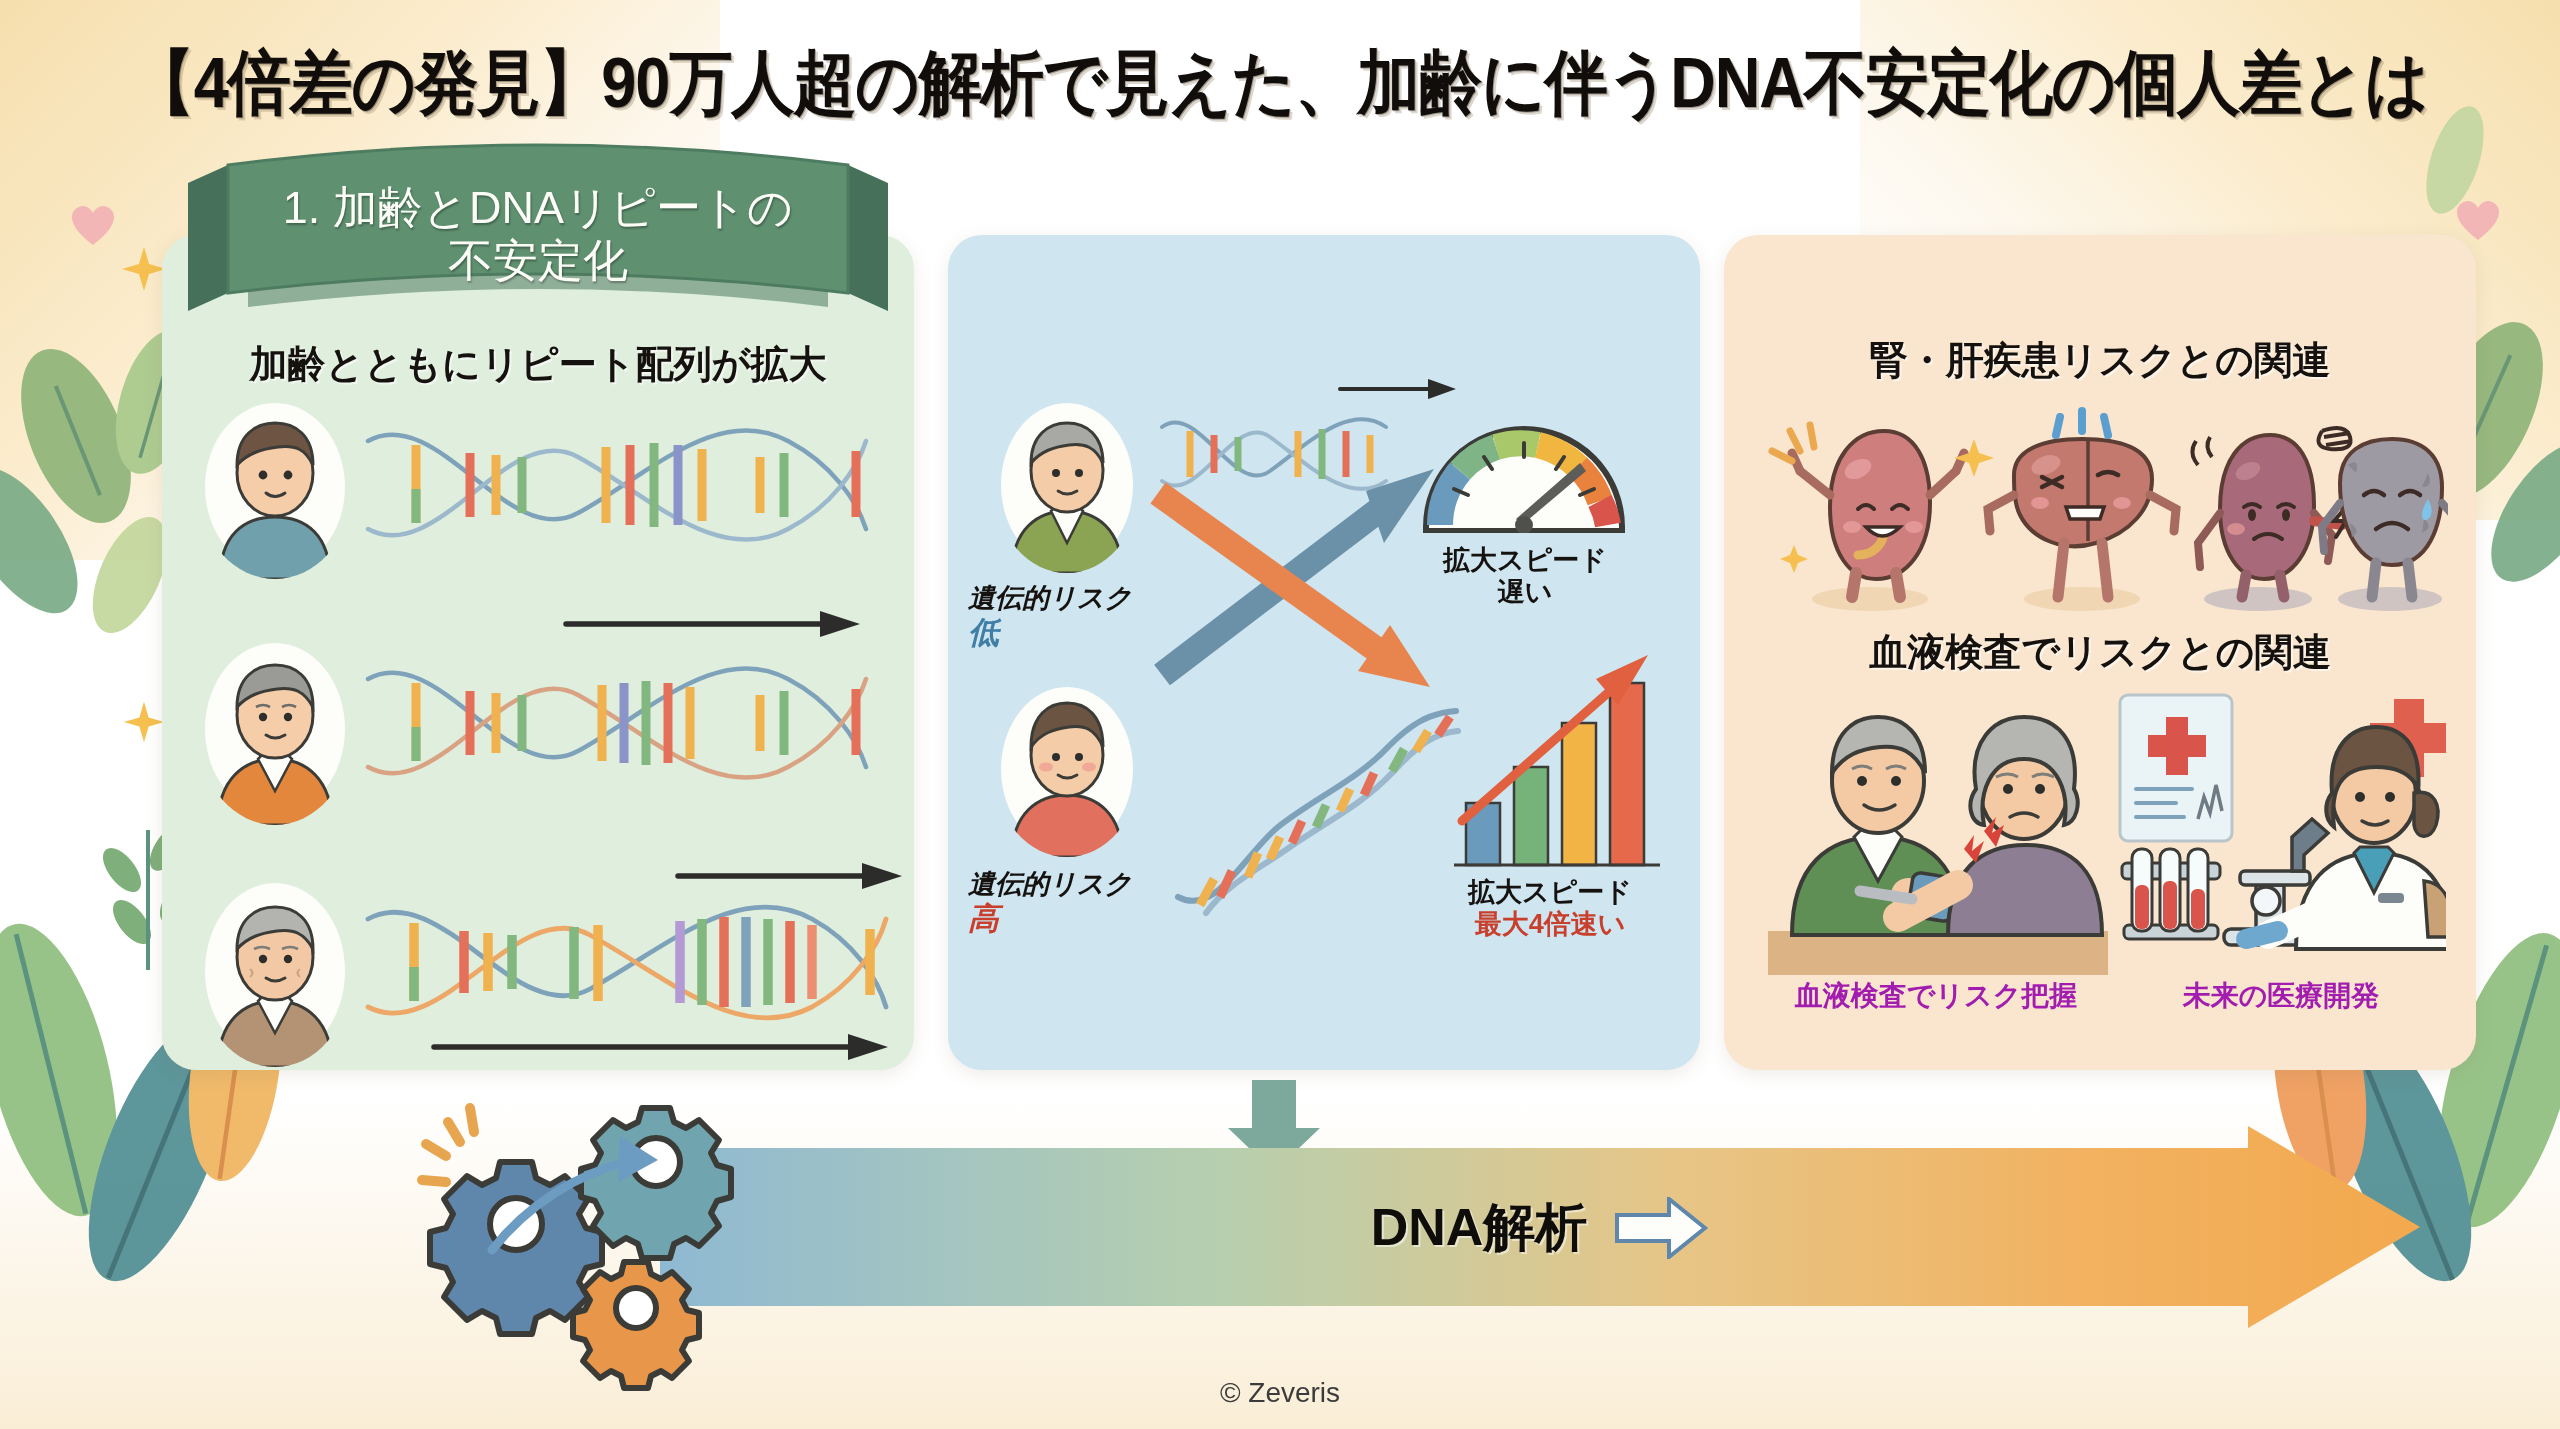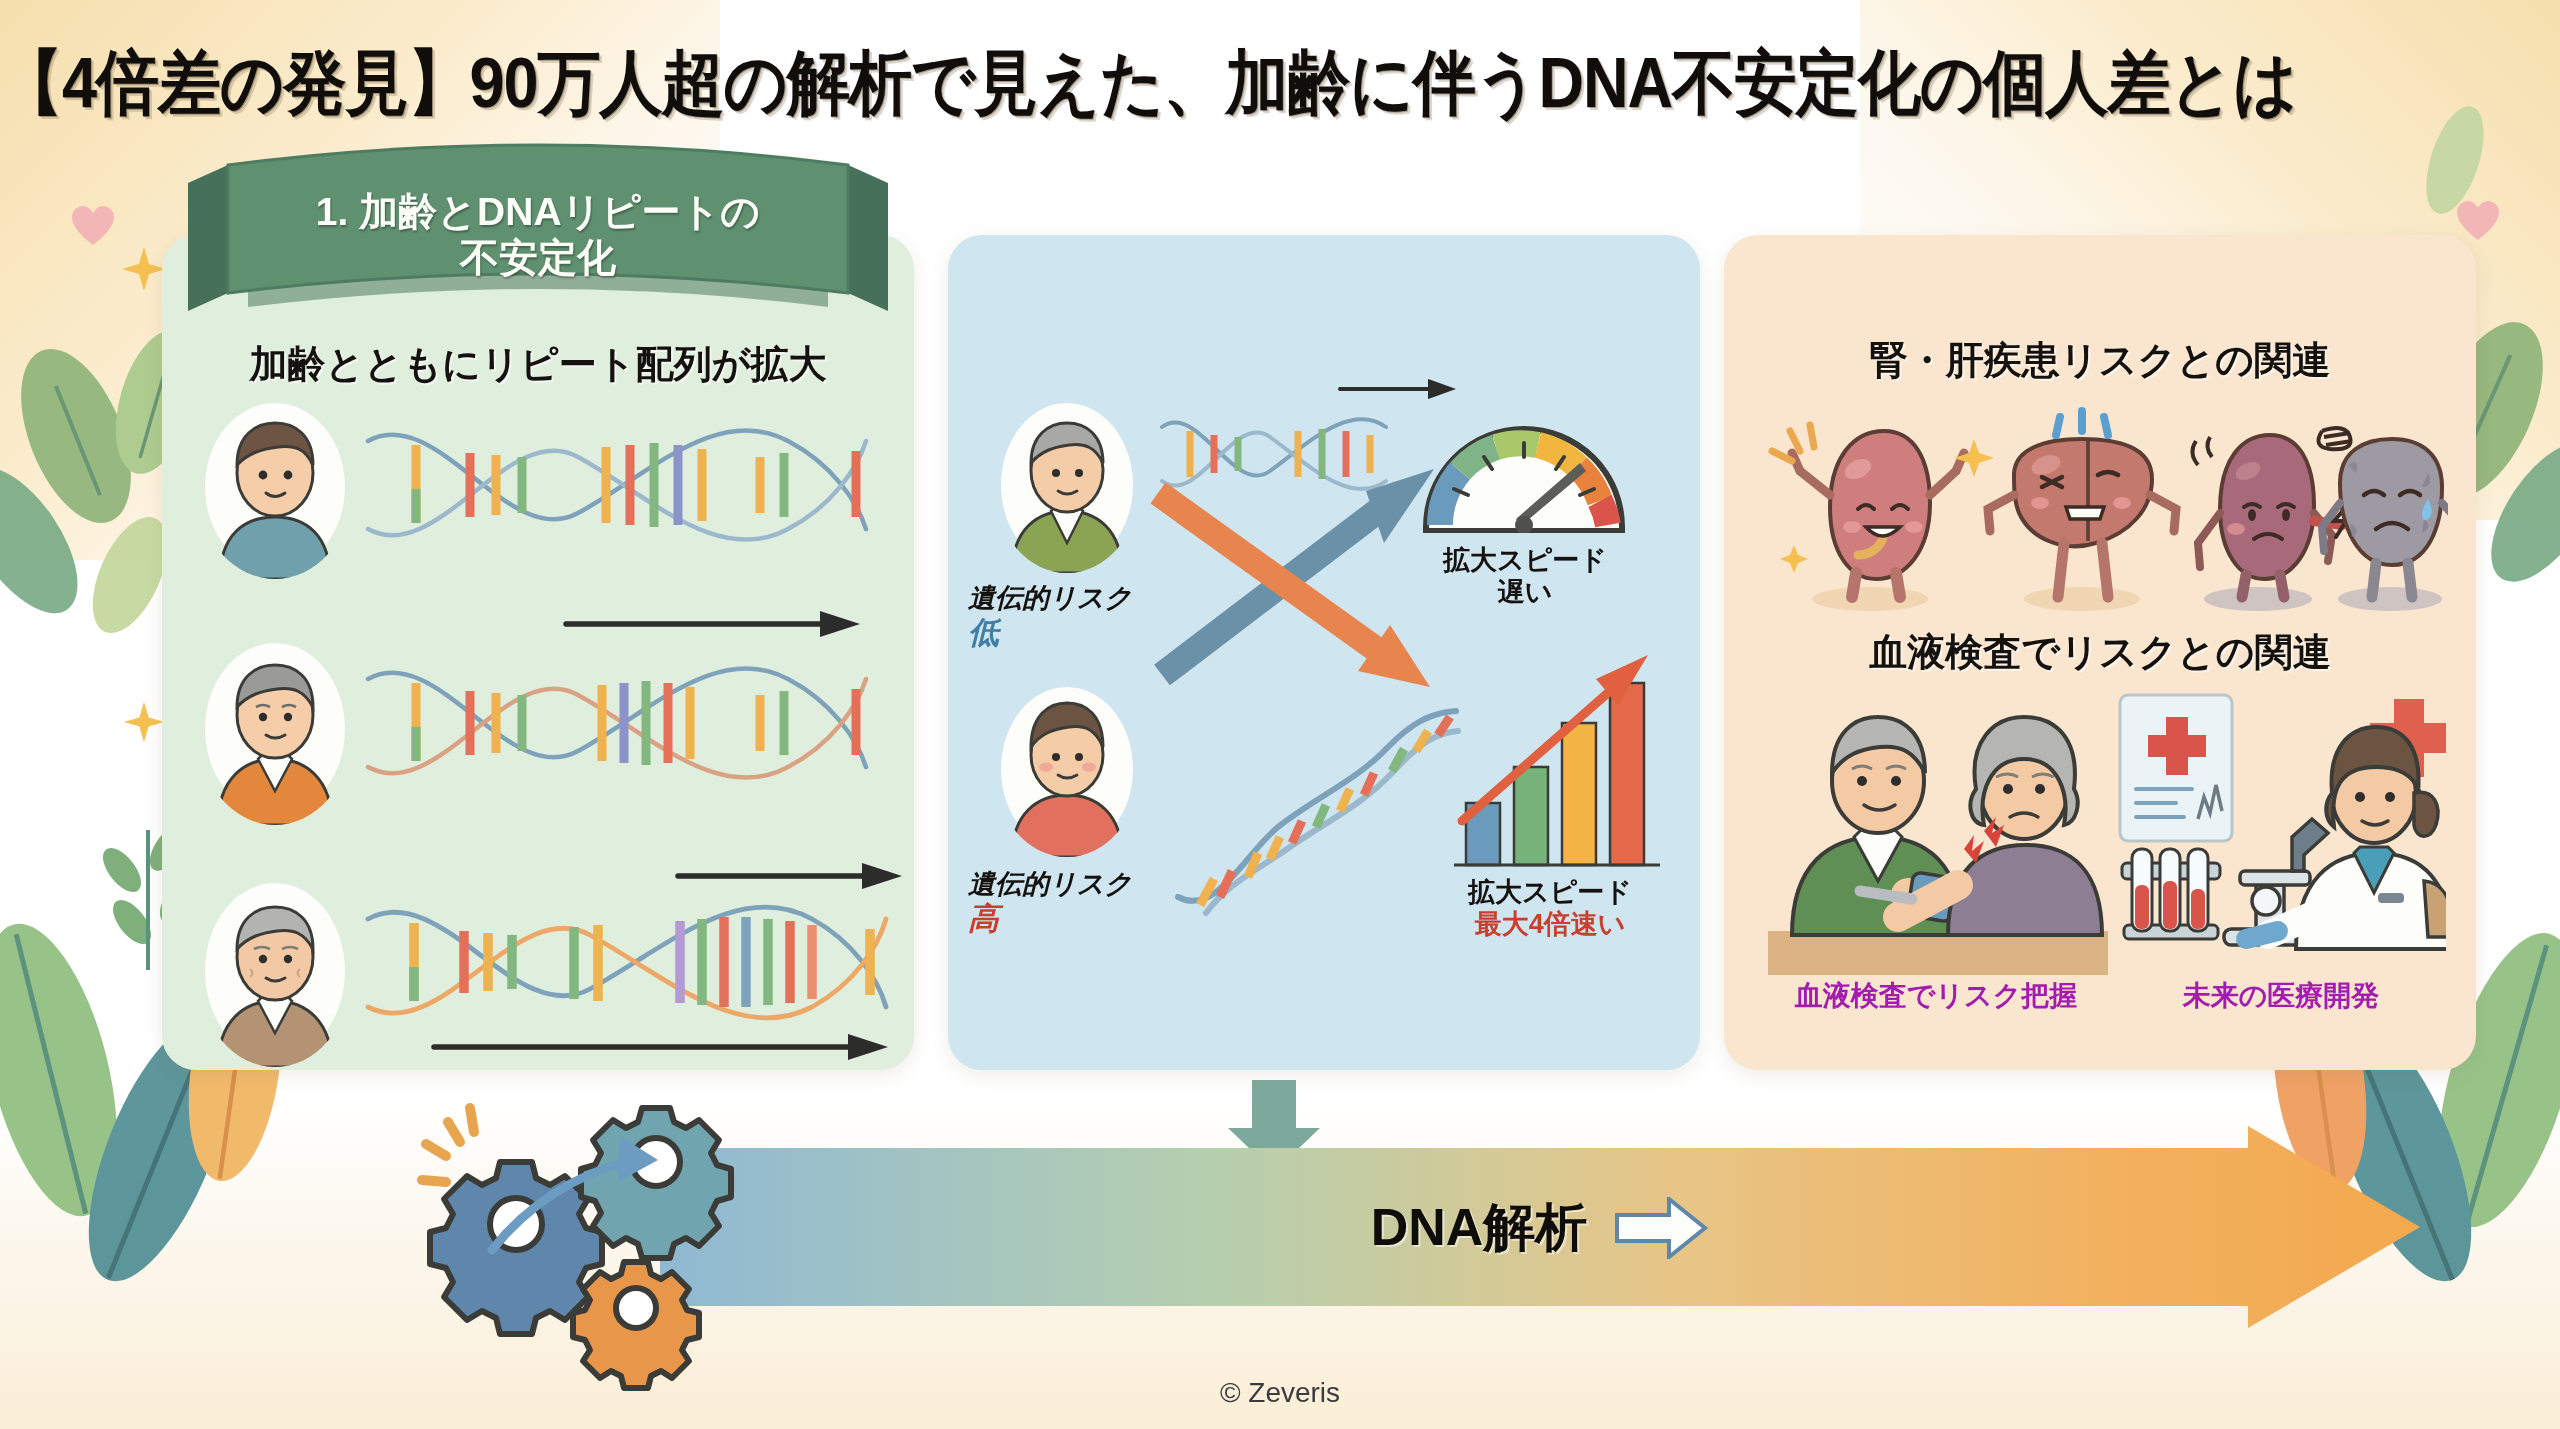--- a/index.html
+++ b/index.html
@@ -24,21 +24,21 @@
   }
   .bg-wash-bottom {
     position:absolute; left:0; bottom:0; width:100%; height:330px;
     background: linear-gradient(0deg, rgba(245,223,180,.55) 0%, rgba(255,255,255,0) 100%);
     z-index:0;
   }
 
   
   #title-bar {
     position:absolute; left:0; top:34px; width:2560px; height:96px;
-    display:flex; align-items:center; z-index:6;
+    display:flex; align-items:center; justify-content:center; z-index:6;
   }
   #title-text {
     font-size:63px; font-weight:bold; color:#100d0a; letter-spacing:-1px;
     white-space:nowrap; line-height:1;
     text-shadow: 3px 3px 0 rgba(140,120,90,.30), 1px 1px 0 rgba(0,0,0,.35);
     transform: scaleY(1.12);
   }
 
   
   .panel {
@@ -54,21 +54,21 @@
 
   
   .ribbon { position:absolute; top:-92px; left:50%; transform:translateX(-50%); width:700px; height:175px; z-index:7; }
   .ribbon svg { display:block; width:100%; height:100%; overflow:visible; }
   .ribbon-label {
     position:absolute; inset:0; display:flex; flex-direction:column;
     align-items:center; justify-content:center; gap:2px;
     padding-top:8px; pointer-events:none;
   }
   .ribbon-label span {
-    color:#fdfdf8; font-size:39px; font-weight:bold; line-height:1.12;
+    color:#fdfdf8; font-size:45px; font-weight:normal; line-height:1.12;
     white-space:nowrap; text-shadow: 1px 2px 2px rgba(0,0,0,.30);
   }
 
   .panel-subtitle {
     position:absolute; left:0; width:100%; text-align:center;
     font-size:38px; font-weight:bold; color:#14110e; white-space:nowrap;
     text-shadow: 2px 2px 0 rgba(255,255,255,.55);
     z-index:6;
   }
   #p1-sub { top:104px; }

